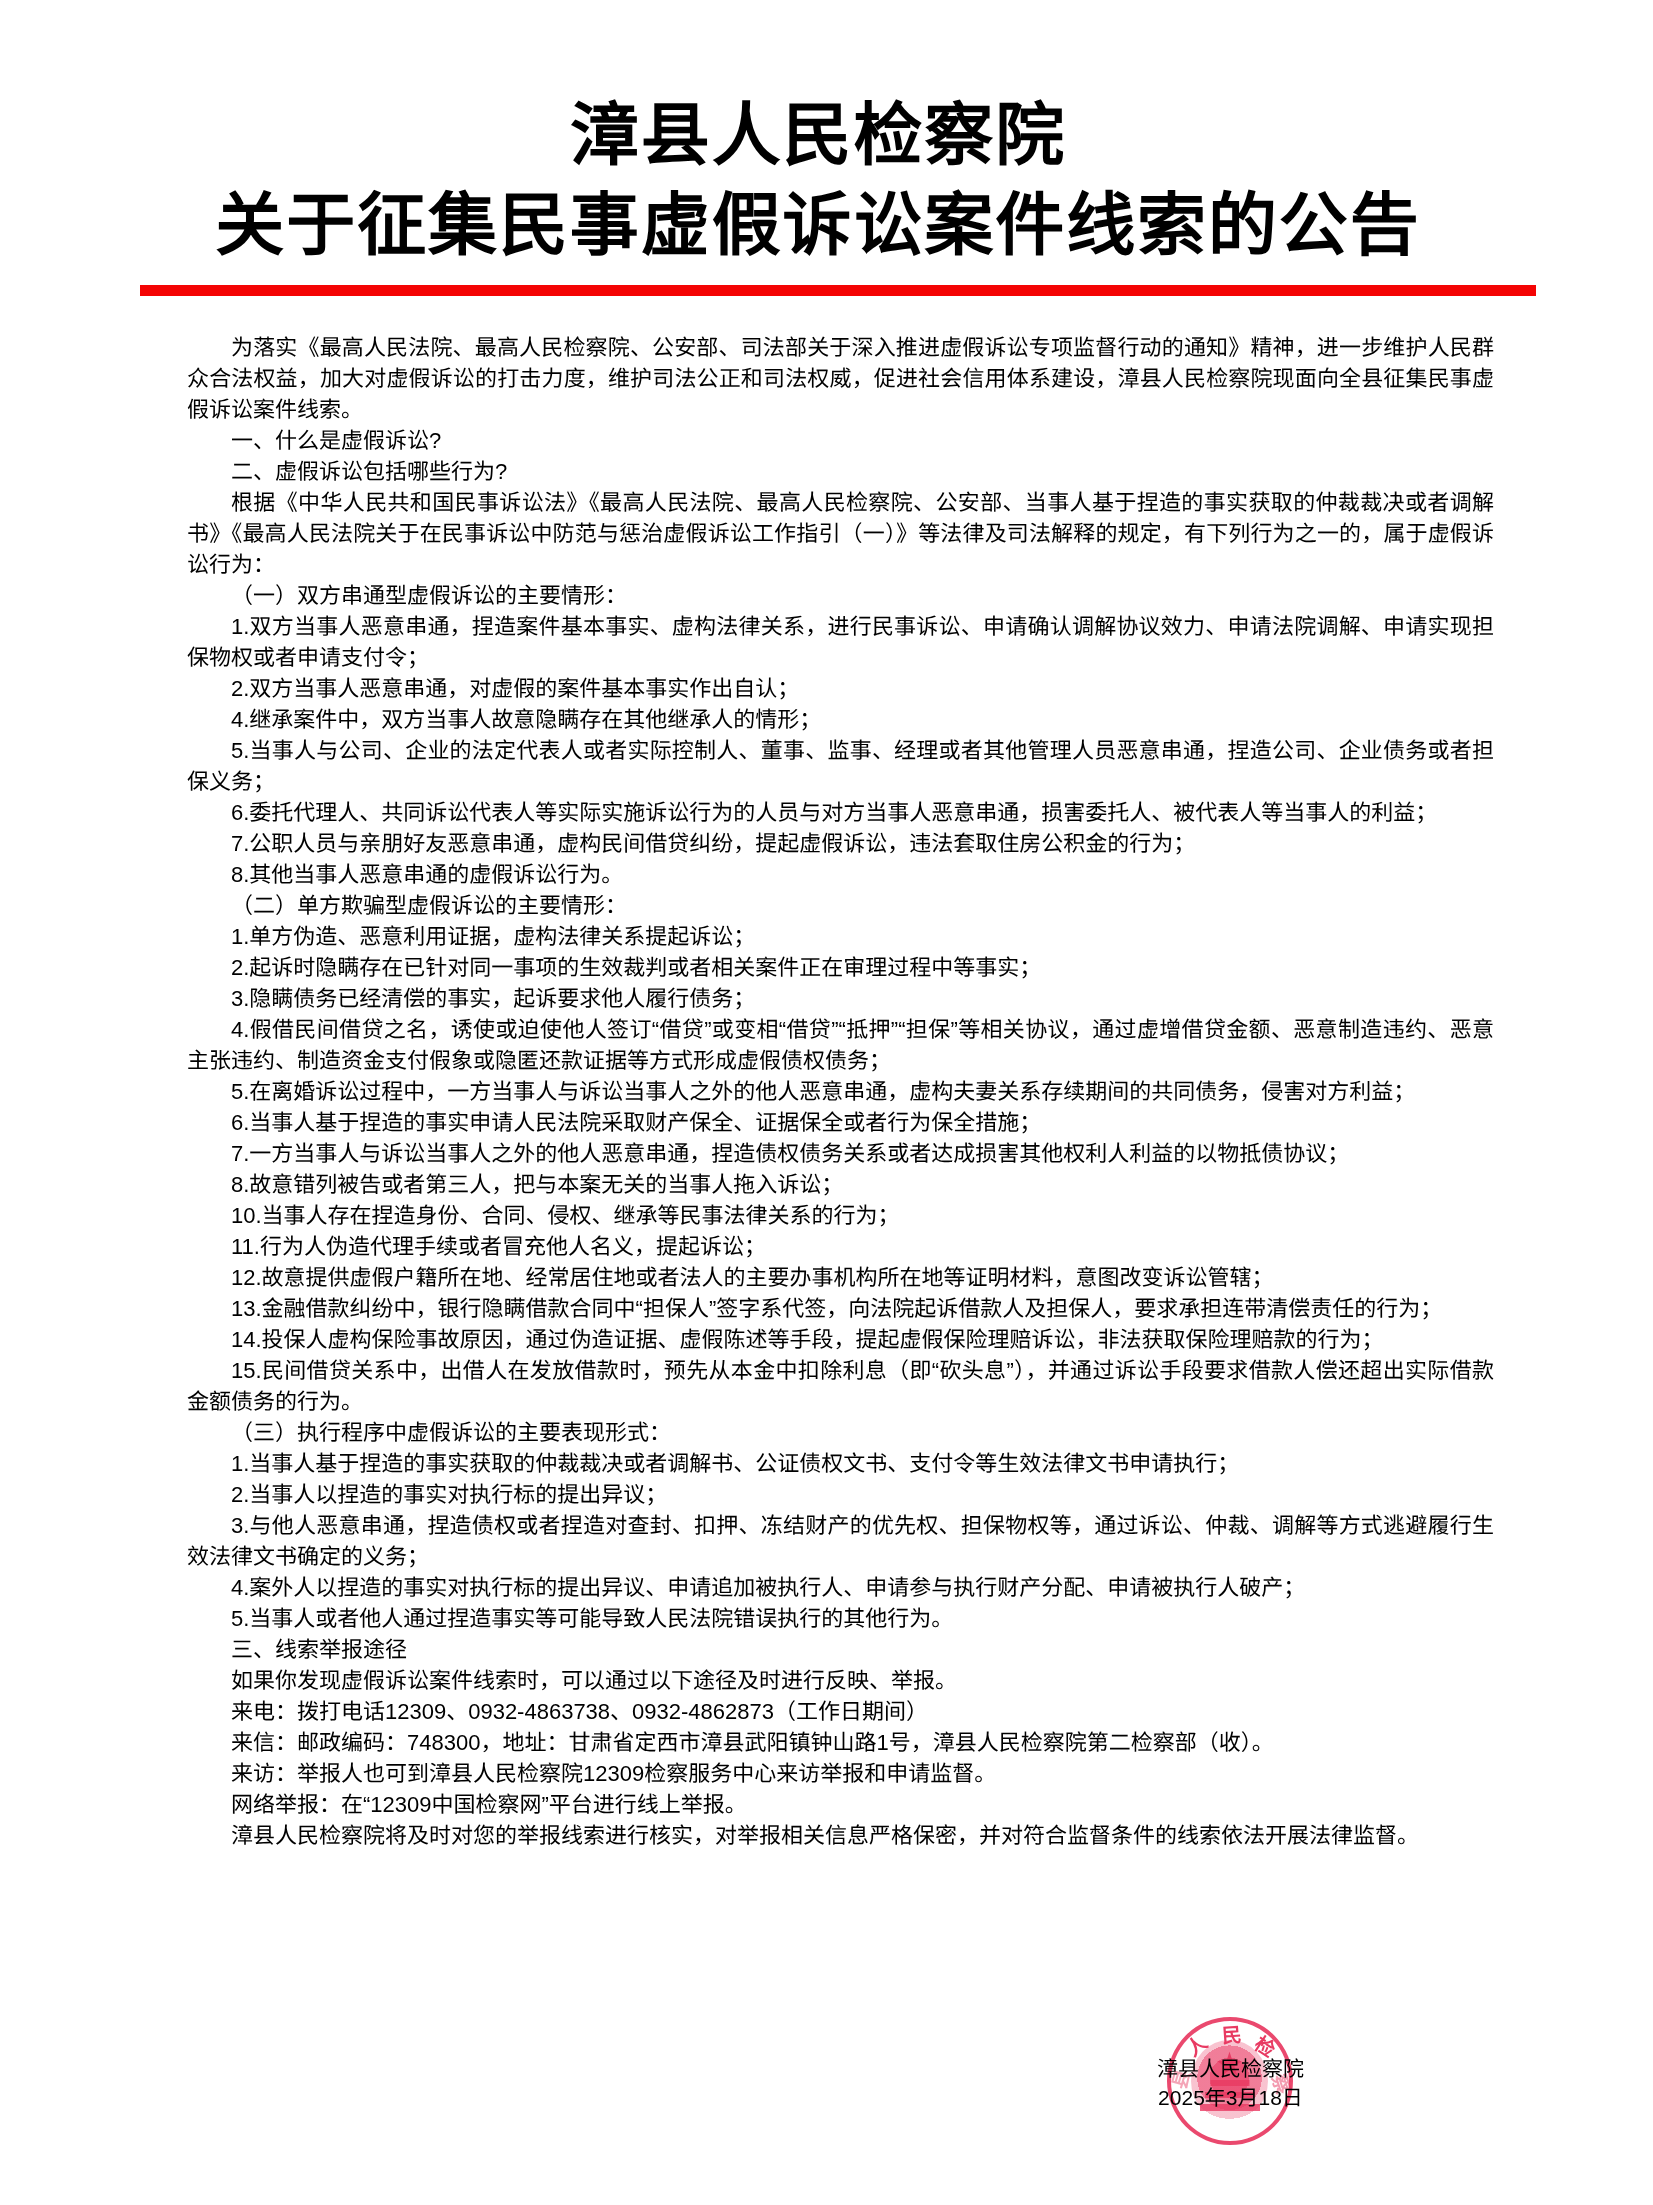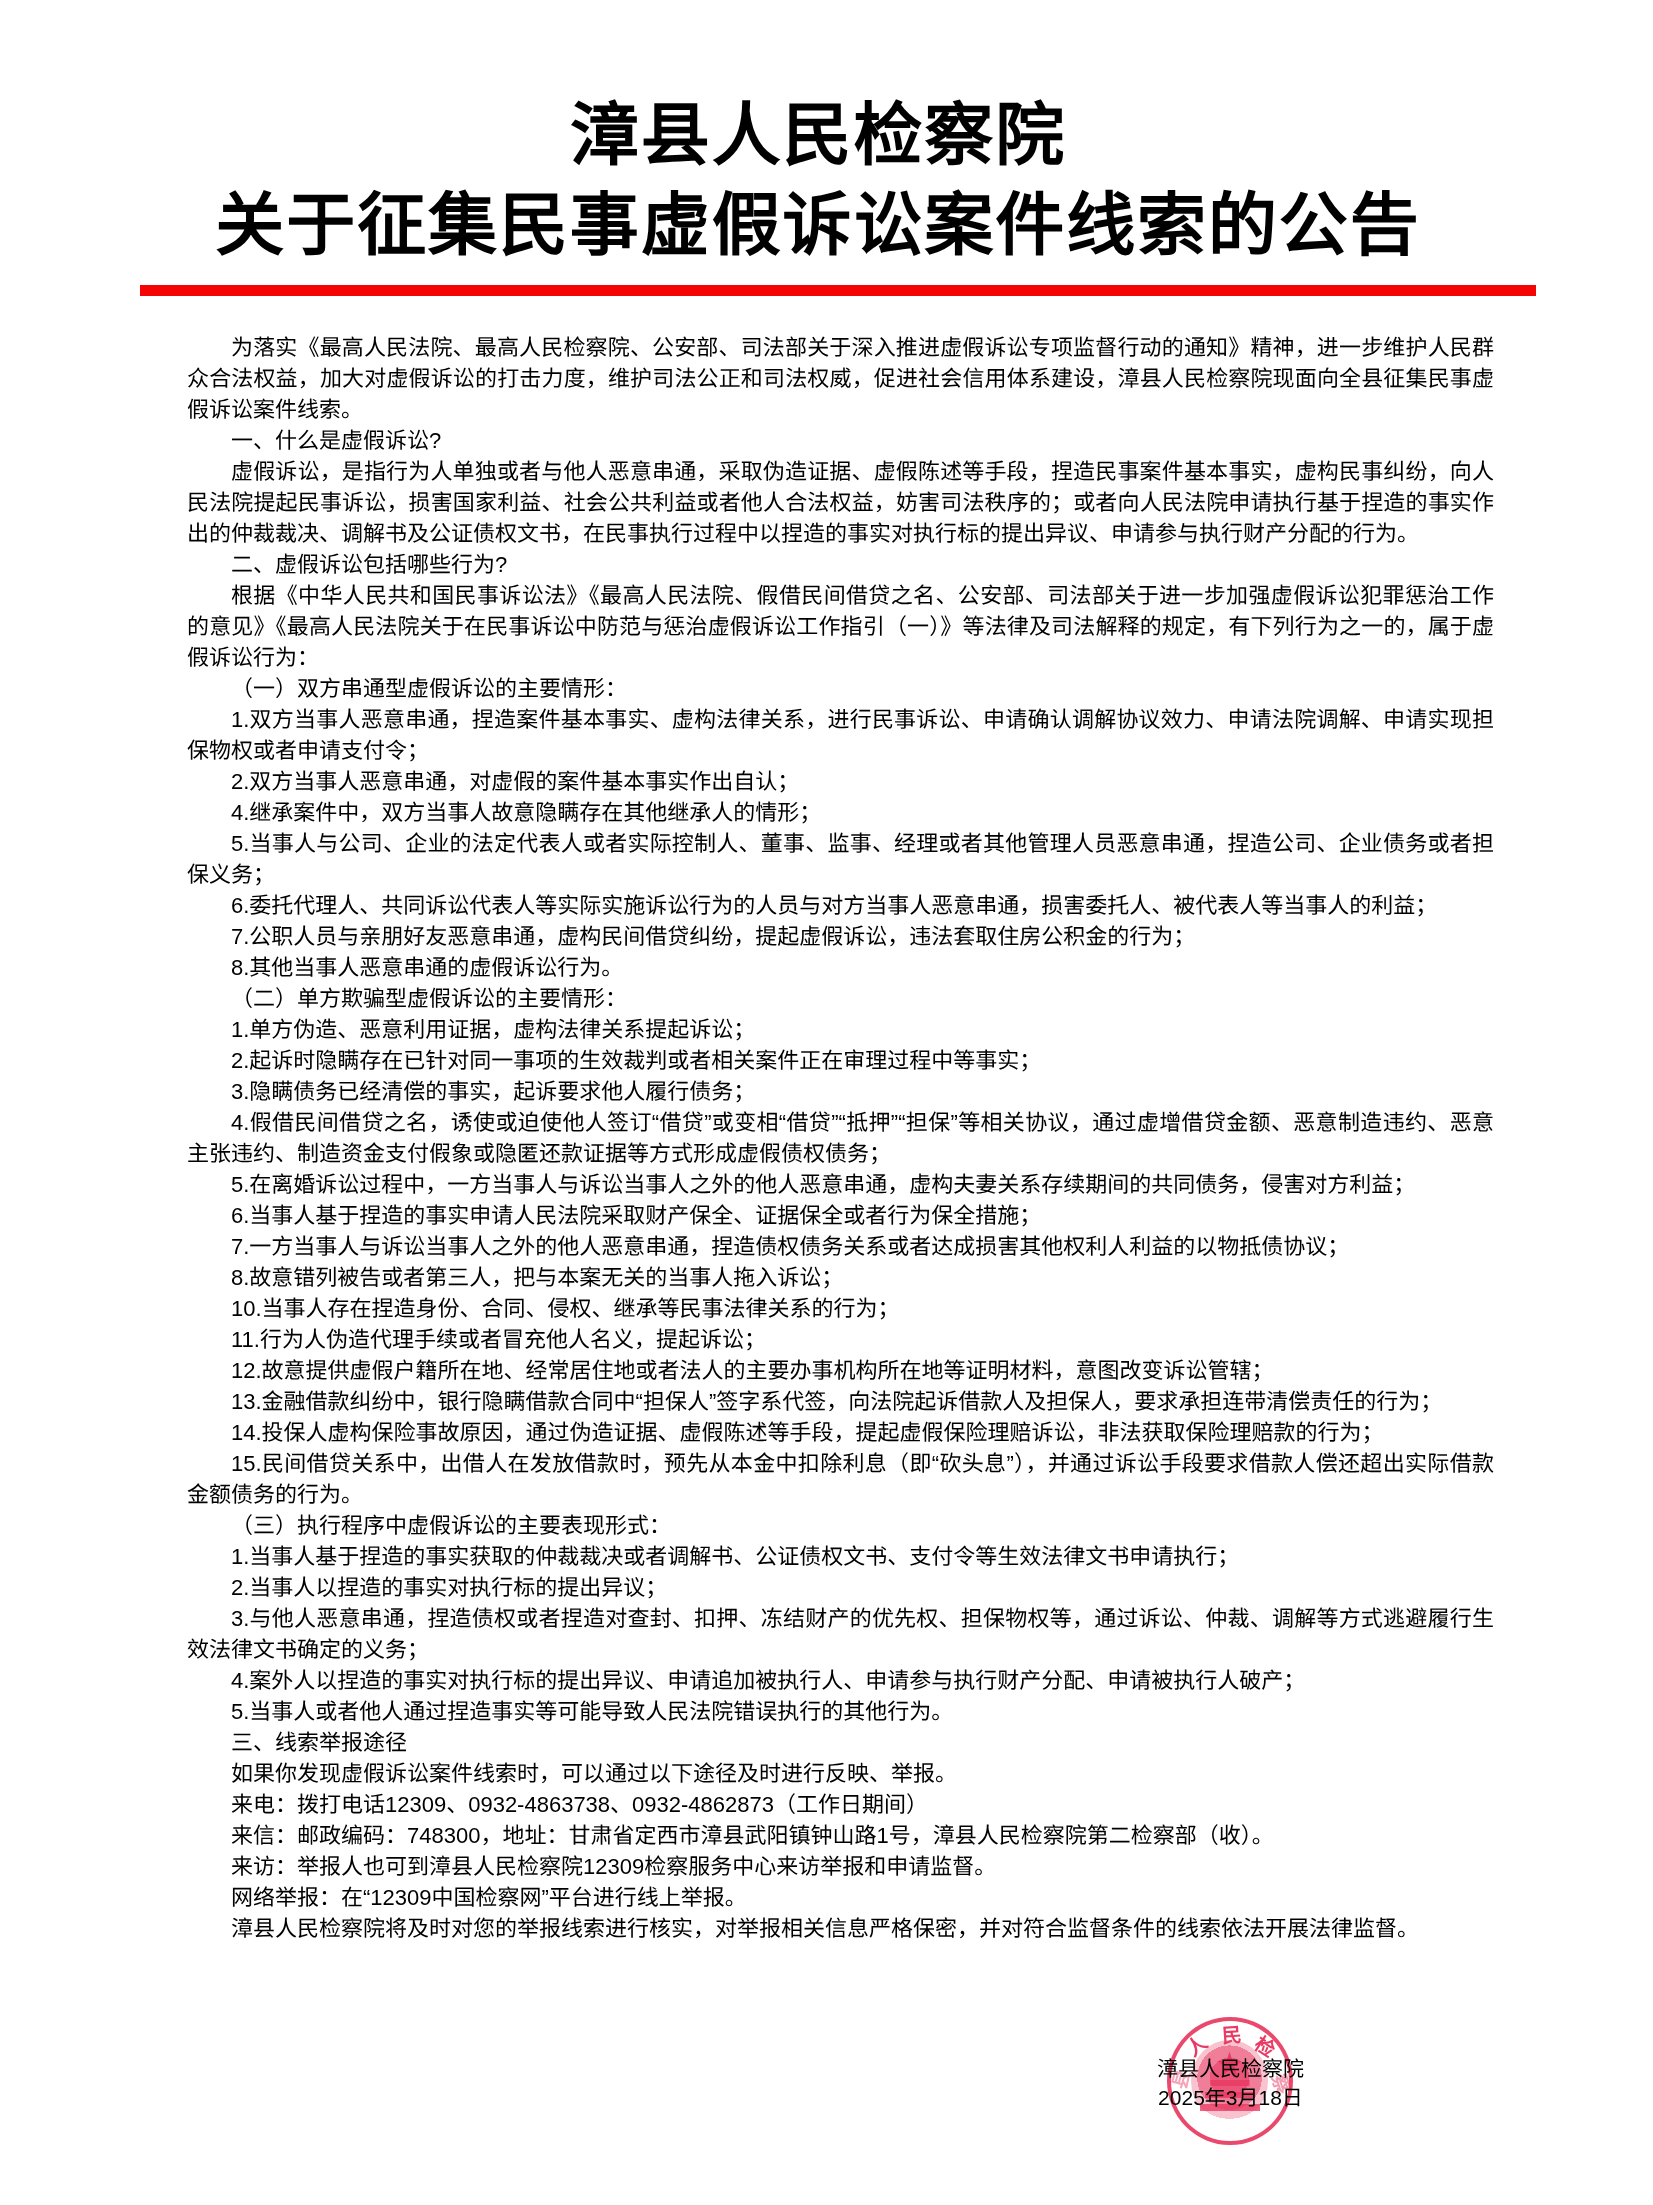--- a/index.html
+++ b/index.html
@@ -85,23 +85,22 @@
   <div class="title-block">
     <div>漳县人民检察院</div>
     <div>关于征集民事虚假诉讼案件线索的公告</div>
   </div>
 
   <div class="red-rule"></div>
 
   <div class="doc-body">
       <p class="">为落实《最高人民法院、最高人民检察院、公安部、司法部关于深入推进虚假诉讼专项监督行动的通知》精神，进一步维护人民群众合法权益，加大对虚假诉讼的打击力度，维护司法公正和司法权威，促进社会信用体系建设，漳县人民检察院现面向全县征集民事虚假诉讼案件线索。</p>
       <p class="bold">一、什么是虚假诉讼?</p>
-      <p class="">虚假诉讼，是指行为人单独或者与他人恶意串通，采取伪造证据、虚假陈述等手段，捏造民事案件基本事实，虚构民事纠纷，向人民法院提起民事诉讼，损害国家利益、社会公共利益或者他人合法权益，妨害司法秩序的；或者向人民法院申请执行基于捏造的事实作出的仲裁裁决、调解书及公证债权文书，在民事执行过程中以捏造的事实对执行标的提出异议、申请参与执行财产分配的行为。</p>
       <p class="bold">二、虚假诉讼包括哪些行为?</p>
-      <p class="">根据《中华人民共和国民事诉讼法》《最高人民法院、假借民间借贷之名、公安部、司法部关于进一步加强虚假诉讼犯罪惩治工作的意见》《最高人民法院关于在民事诉讼中防范与惩治虚假诉讼工作指引（一）》等法律及司法解释的规定，有下列行为之一的，属于虚假诉讼行为：</p>
+      <p class="">根据《中华人民共和国民事诉讼法》《最高人民法院、最高人民检察院、公安部、当事人基于捏造的事实获取的仲裁裁决或者调解书》《最高人民法院关于在民事诉讼中防范与惩治虚假诉讼工作指引（一）》等法律及司法解释的规定，有下列行为之一的，属于虚假诉讼行为：</p>
       <p class="">（一）双方串通型虚假诉讼的主要情形：</p>
       <p class="">1.双方当事人恶意串通，捏造案件基本事实、虚构法律关系，进行民事诉讼、申请确认调解协议效力、申请法院调解、申请实现担保物权或者申请支付令；</p>
       <p class="">2.双方当事人恶意串通，对虚假的案件基本事实作出自认；</p>
       <p class="">4.继承案件中，双方当事人故意隐瞒存在其他继承人的情形；</p>
       <p class="">5.当事人与公司、企业的法定代表人或者实际控制人、董事、监事、经理或者其他管理人员恶意串通，捏造公司、企业债务或者担保义务；</p>
       <p class="">6.委托代理人、共同诉讼代表人等实际实施诉讼行为的人员与对方当事人恶意串通，损害委托人、被代表人等当事人的利益；</p>
       <p class="">7.公职人员与亲朋好友恶意串通，虚构民间借贷纠纷，提起虚假诉讼，违法套取住房公积金的行为；</p>
       <p class="">8.其他当事人恶意串通的虚假诉讼行为。</p>
       <p class="">（二）单方欺骗型虚假诉讼的主要情形：</p>
       <p class="">1.单方伪造、恶意利用证据，虚构法律关系提起诉讼；</p>

